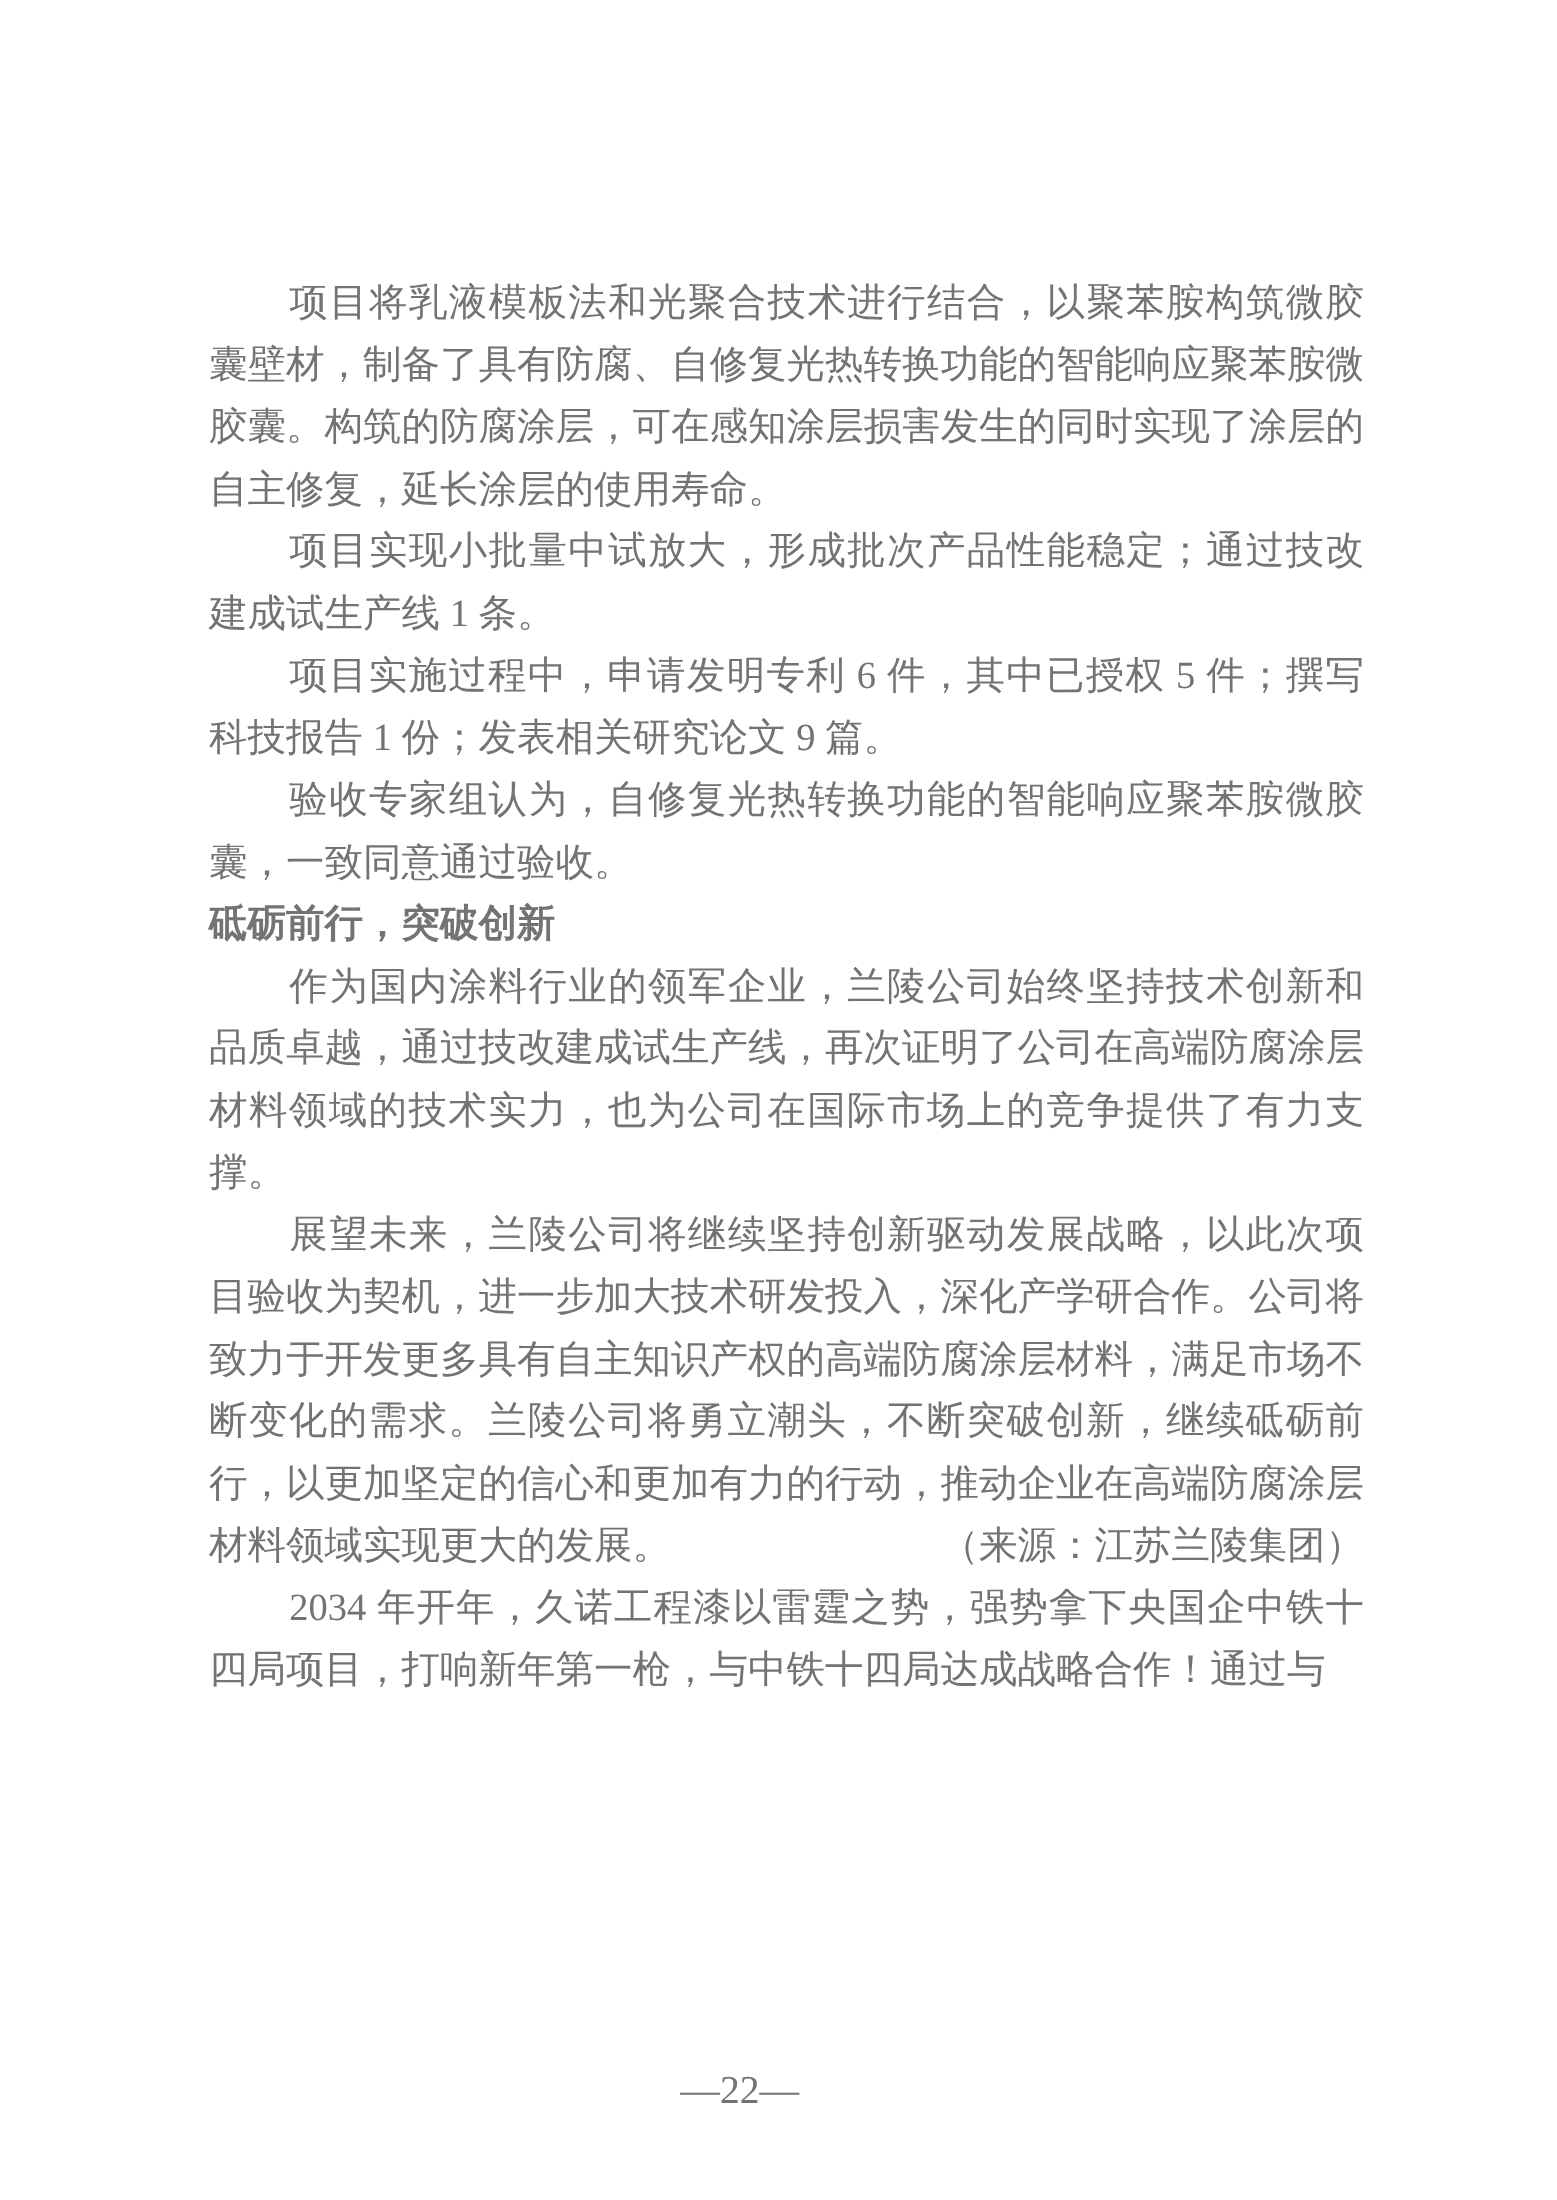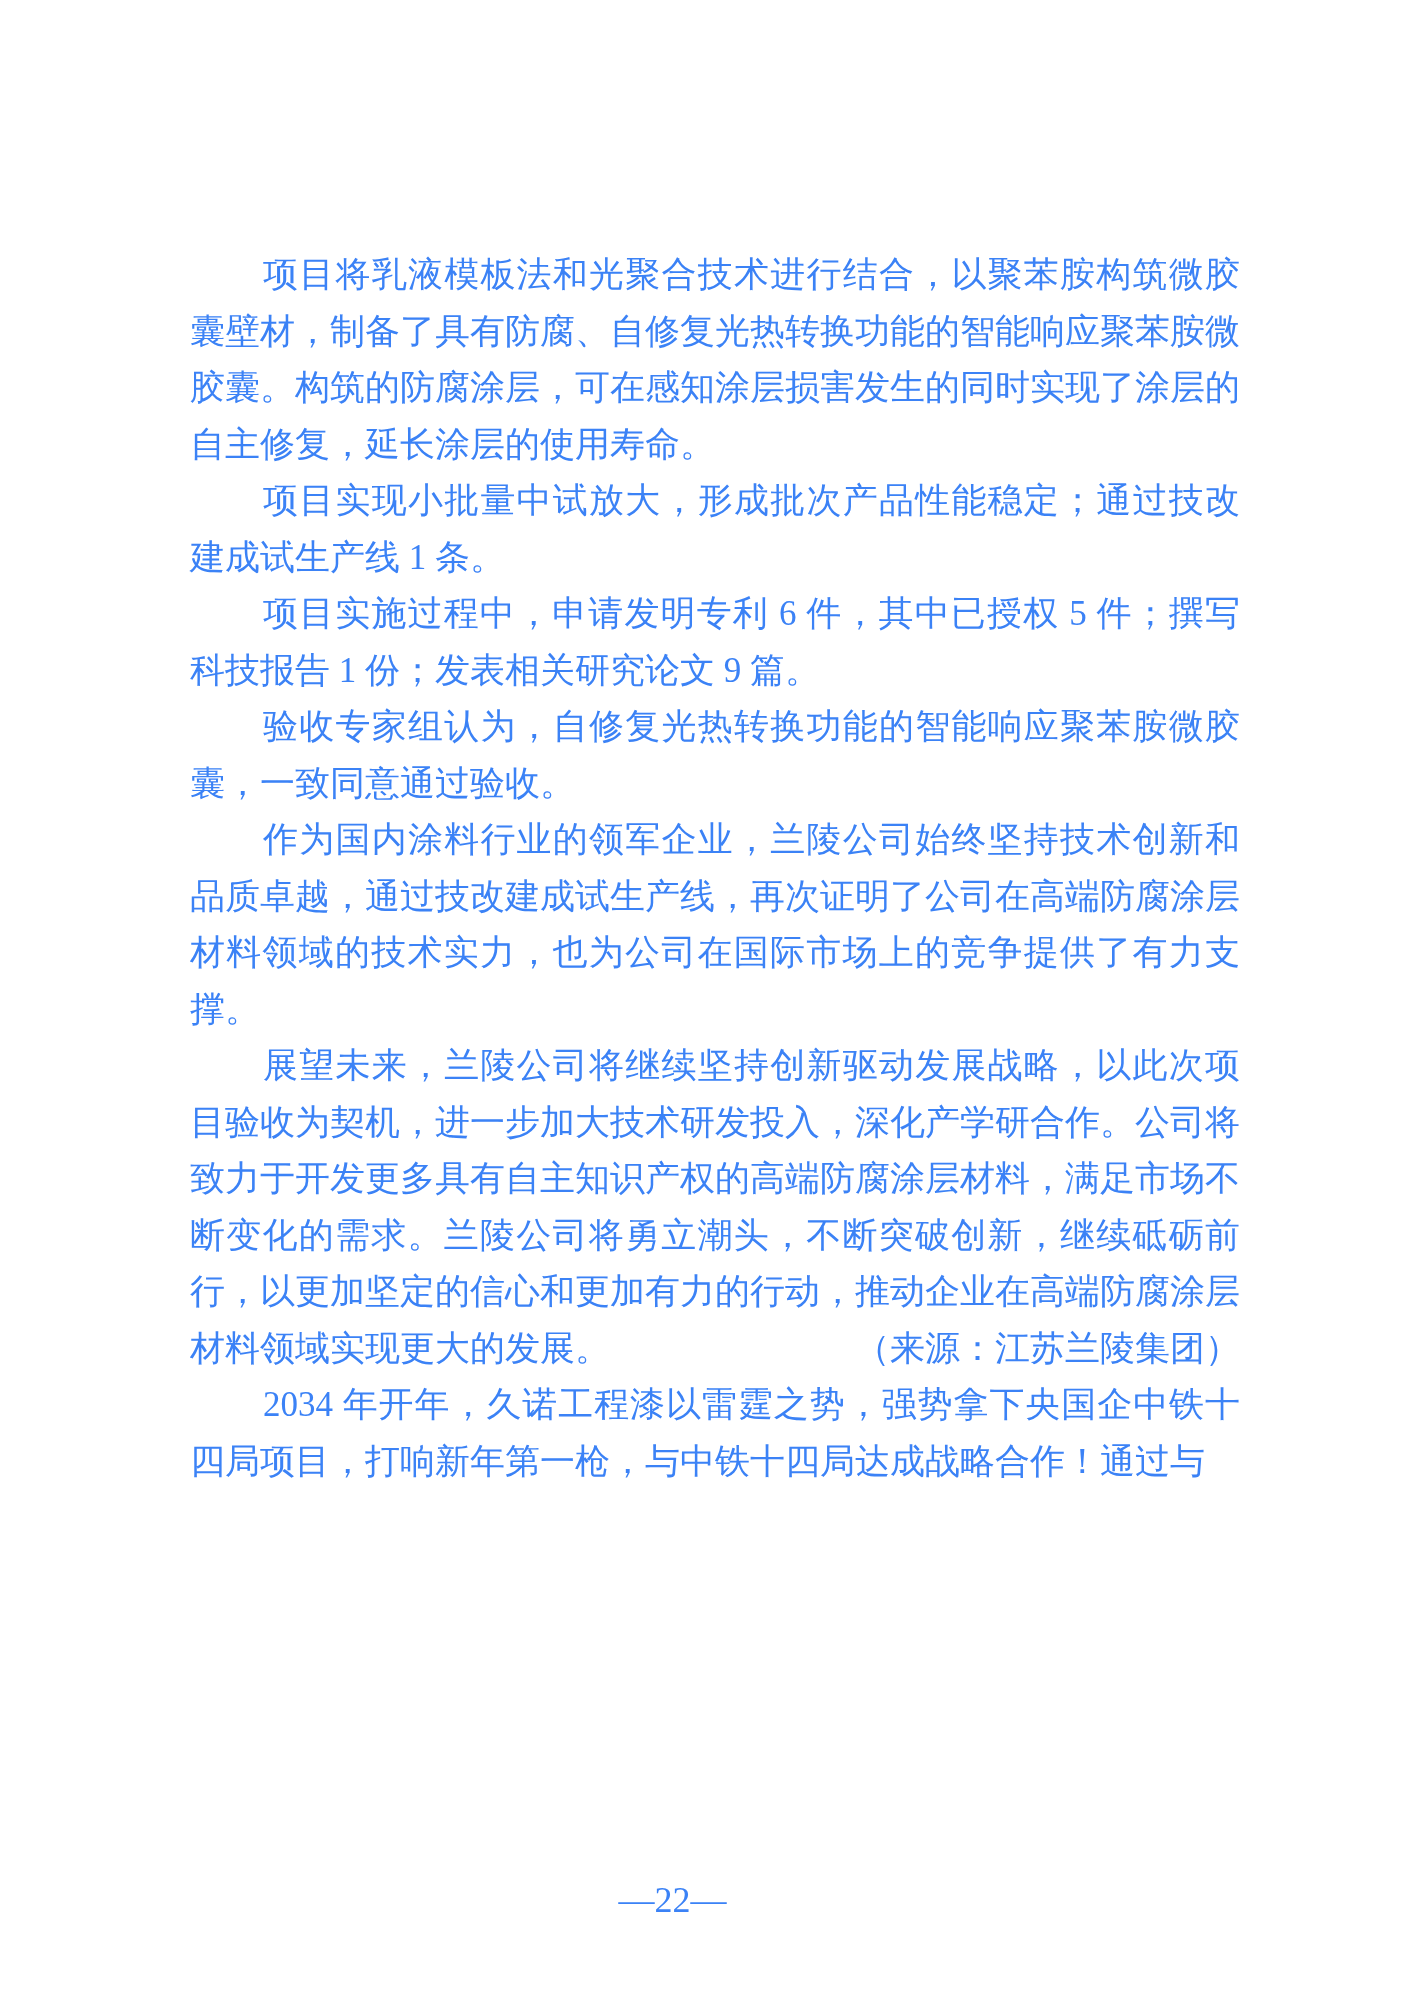--- a/index.html
+++ b/index.html
@@ -7,21 +7,21 @@
     padding: 0;
     background: #ffffff;
   }
   .page {
     position: relative;
     width: 1415px;
     height: 2000px;
     background: #ffffff;
     overflow: hidden;
     font-family: "Liberation Serif", "DejaVu Serif", serif;
-    color: #3b82f6;
+    color: #737373;
   }
   .content {
     position: absolute;
     left: 190px;
     top: 247px;
     width: 1050px;
   }
   .body-text {
     margin: 0;
     font-size: 35px;
@@ -68,20 +68,21 @@
   <div class="content">
 
     <p class="body-text indent">项目将乳液模板法和光聚合技术进行结合，以聚苯胺构筑微胶囊壁材，制备了具有防腐、自修复光热转换功能的智能响应聚苯胺微胶囊。构筑的防腐涂层，可在感知涂层损害发生的同时实现了涂层的自主修复，延长涂层的使用寿命。</p>
 
     <p class="body-text indent">项目实现小批量中试放大，形成批次产品性能稳定；通过技改建成试生产线 1 条。</p>
 
     <p class="body-text indent">项目实施过程中，申请发明专利 6 件，其中已授权 5 件；撰写科技报告 1 份；发表相关研究论文 9 篇。</p>
 
     <p class="body-text indent">验收专家组认为，自修复光热转换功能的智能响应聚苯胺微胶囊，一致同意通过验收。</p>
 
+    <p class="body-text section-heading">砥砺前行，突破创新</p>
 
 
     <p class="body-text indent">作为国内涂料行业的领军企业，兰陵公司始终坚持技术创新和品质卓越，通过技改建成试生产线，再次证明了公司在高端防腐涂层材料领域的技术实力，也为公司在国际市场上的竞争提供了有力支撑。</p>
 
     <p class="body-text indent">
       <span>展望未来，兰陵公司将继续坚持创新驱动发展战略，以此次项目验收为契机，进一步加大技术研发投入，深化产学研合作。公司将致力于开发更多具有自主知识产权的高端防腐涂层材料，满足市场不断变化的需求。兰陵公司将勇立潮头，不断突破创新，继续砥砺前行，以更加坚定的信心和更加有力的行动，推动企业在高端防腐涂层材料领域实现更大的发展。</span>
       <span class="source">（来源：江苏兰陵集团）</span>
     </p>
 
 

